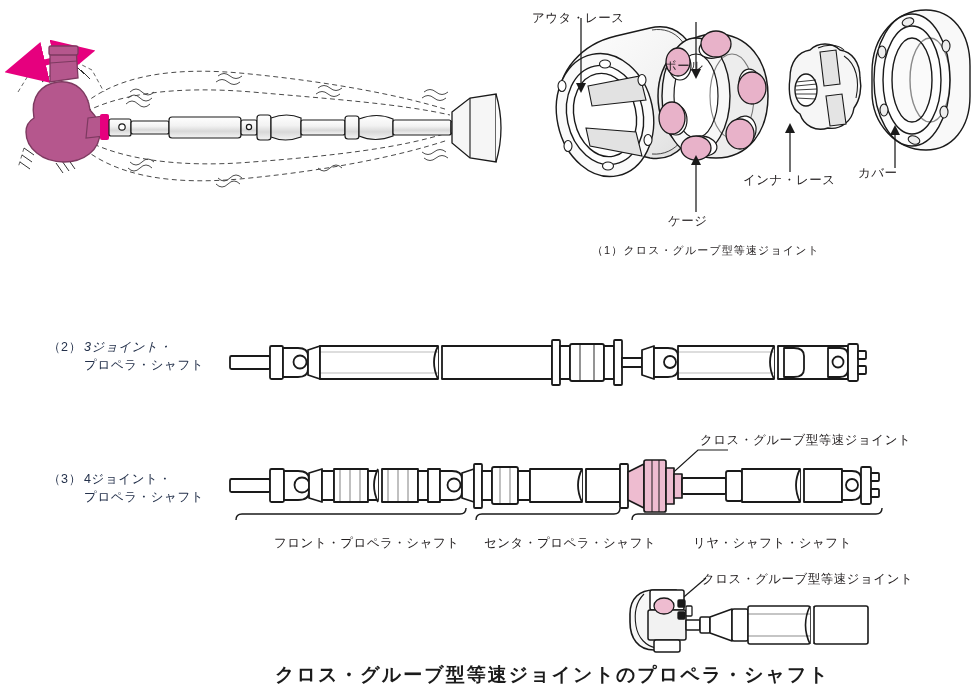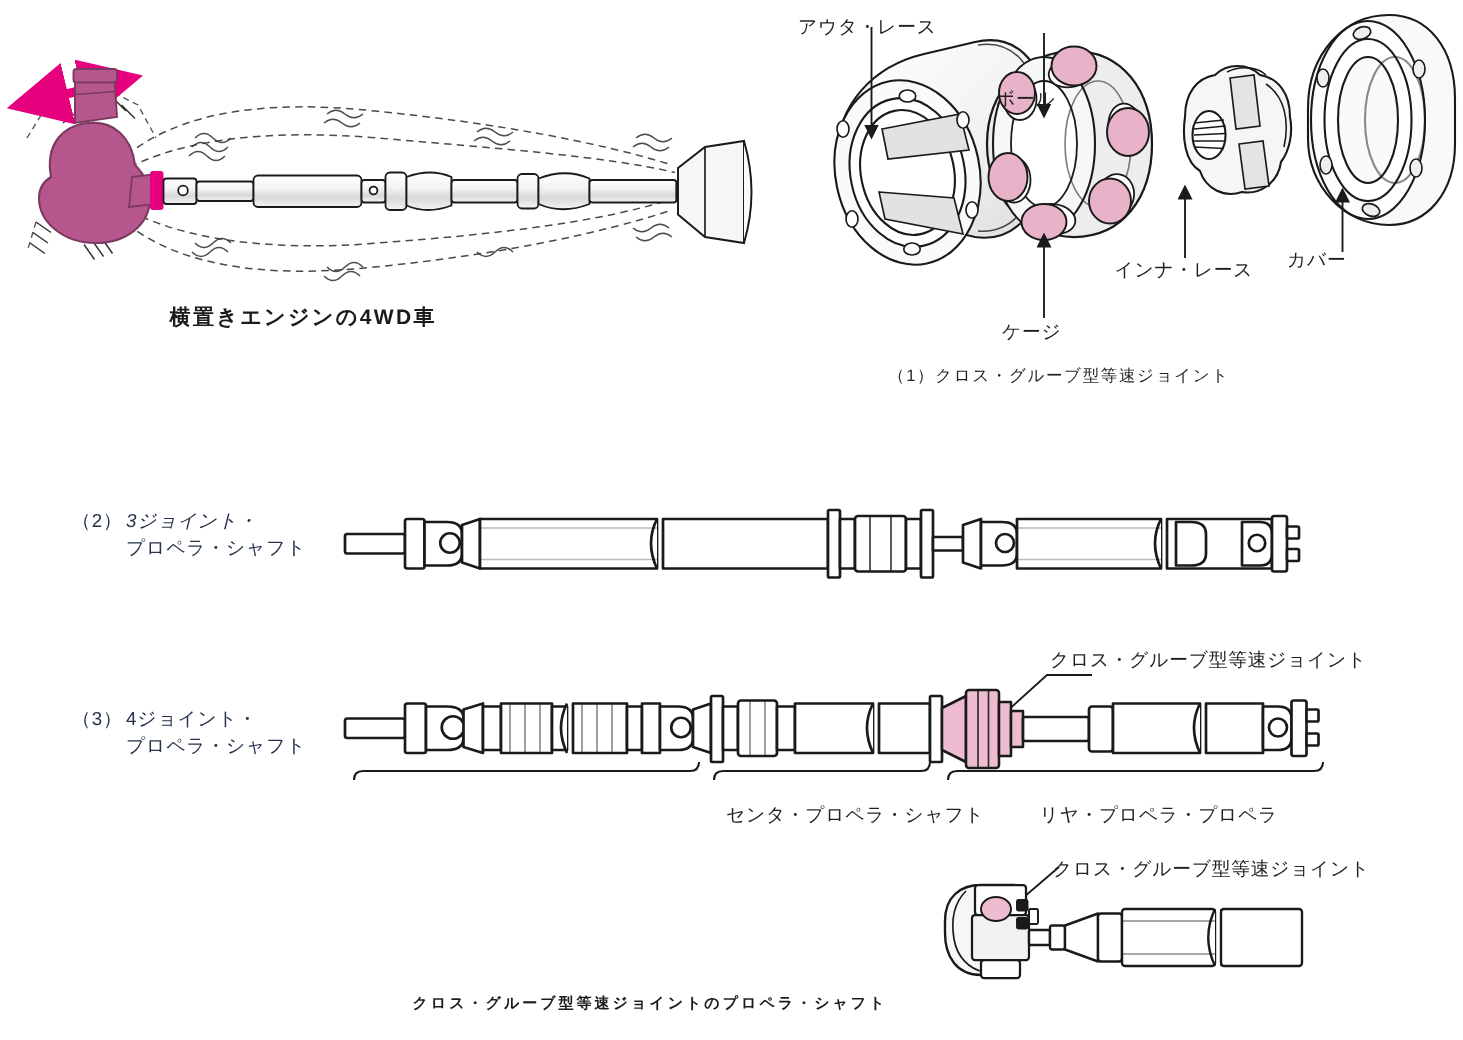--- a/index.html
+++ b/index.html
@@ -135,21 +135,20 @@
       <rect x="467" y="118" width="12" height="19" rx="2"></rect>
     </g>
 
     <g>
       <path d="M452,112 L470,98 L496,94 L496,162 L470,158 L452,143 Z" fill="#f6f6f6" stroke="#1a1a1a" stroke-width="1.3"></path>
       <path d="M470,98 L470,158" stroke="#1a1a1a" stroke-width="1.1" fill="none"></path>
       <path d="M496,94 q10,34 0,68" fill="#fbfbfb" stroke="#1a1a1a" stroke-width="1.3"></path>
     </g>
   </svg>
 
-  <div class="cap" style="left:113px;top:203px;">横置きエンジンの4WD車</div>
 </div>
 
 <div class="abs" style="left:500px;top:0;width:475px;height:280px;">
 
   <svg width="475" height="240" viewBox="0 0 475 240">
     <defs>
       <marker id="tip" markerWidth="8" markerHeight="8" refX="4" refY="4" orient="auto">
         <path d="M0,0 L8,4 L0,8 Z" fill="#1a1a1a"></path>
       </marker>
       <linearGradient id="ringG" x1="0" y1="0" x2="1" y2="1">
@@ -406,22 +405,23 @@
       <path d="M272,29 L272,66 M282,29 L282,66"></path>
     </g>
 
     <g stroke="#1a1a1a" stroke-width="1.4" fill="none">
       <path d="M8,82 q0,-6 6,-6 L232,76 q6,0 6,-6"></path>
       <path d="M248,82 q0,-6 6,-6 L386,76 q6,0 6,-6"></path>
       <path d="M404,82 q0,-6 6,-6 L648,76 q6,0 6,-6"></path>
     </g>
   </svg>
 
+  <div class="lbl" style="left:274px;top:105px;">フロント・プロペラ・シャフト</div>
   <div class="lbl" style="left:484px;top:105px;">センタ・プロペラ・シャフト</div>
-  <div class="lbl" style="left:693px;top:105px;">リヤ・プロペラ・プロペラ</div>
+  <div class="lbl" style="left:693px;top:105px;">リヤ・シャフト・シャフト</div>
 </div>
 
 <div class="abs" style="left:600px;top:568px;width:375px;height:90px;">
 
   <div class="lbl" style="left:102px;top:3px;">クロス・グルーブ型等速ジョイント</div>
 
   <svg class="abs" style="left:20px;top:16px;" width="300" height="72" viewBox="0 0 300 72">
 
     <g stroke="#1a1a1a" stroke-width="1.2" fill="none">
       <path d="M58,18 L86,-6"></path>
@@ -453,13 +453,13 @@
       <path d="M190,22 q-9,19 0,38" fill="#fff"></path>
       <path d="M194,22 q9,19 0,38" fill="#fff"></path>
       <rect x="194" y="22" width="54" height="38" rx="2"></rect>
     </g>
     <g stroke="#1a1a1a" stroke-width="1" fill="none" opacity=".5">
       <path d="M128,30 L190,30 M128,52 L190,52"></path>
     </g>
   </svg>
 </div>
 
-<div class="cap" style="left:275px;top:662px;font-size:10px;letter-spacing:2px;">クロス・グルーブ型等速ジョイントのプロペラ・シャフト</div>
+<div class="cap" style="left:275px;top:662px;font-size:19px;letter-spacing:2px;">クロス・グルーブ型等速ジョイントのプロペラ・シャフト</div>
 
 </body></html>

